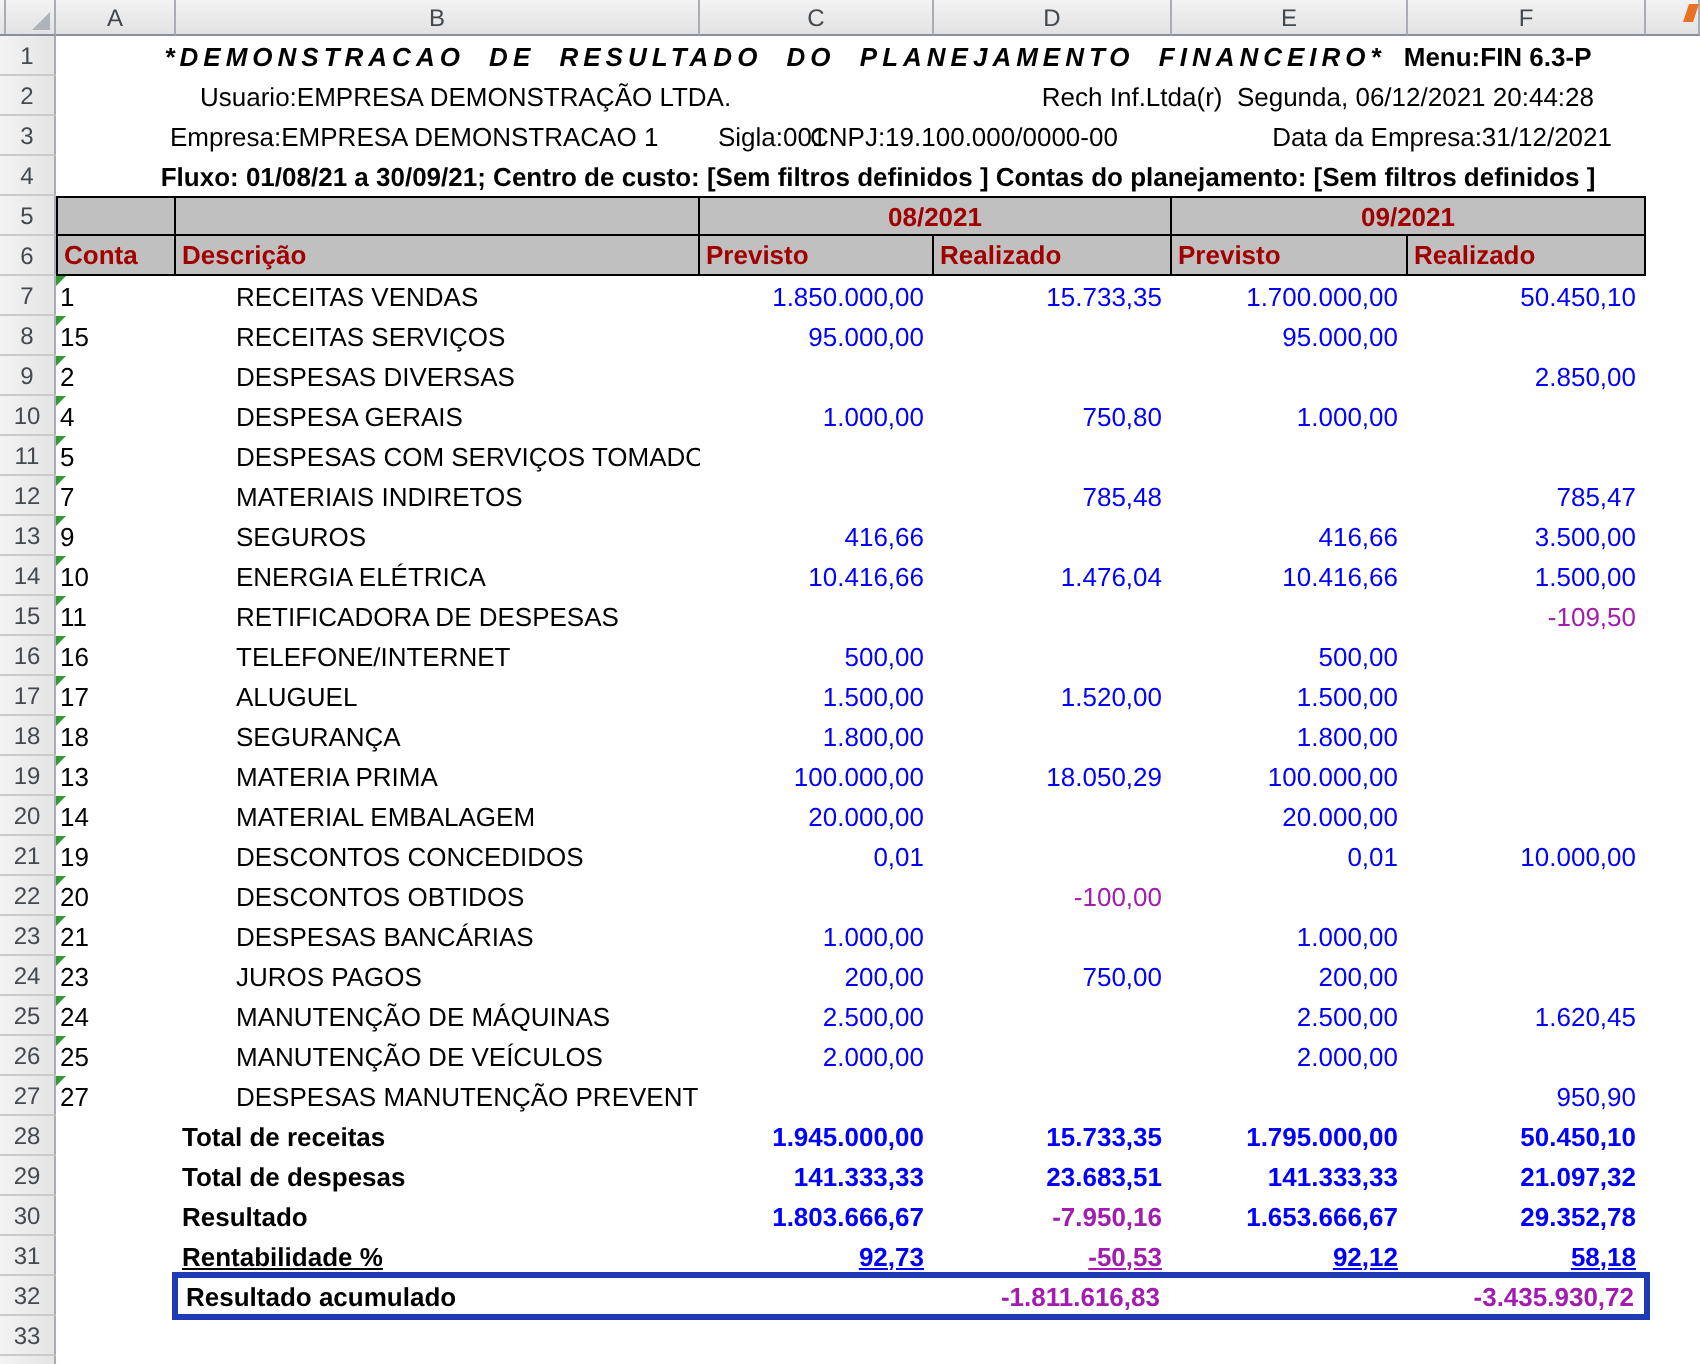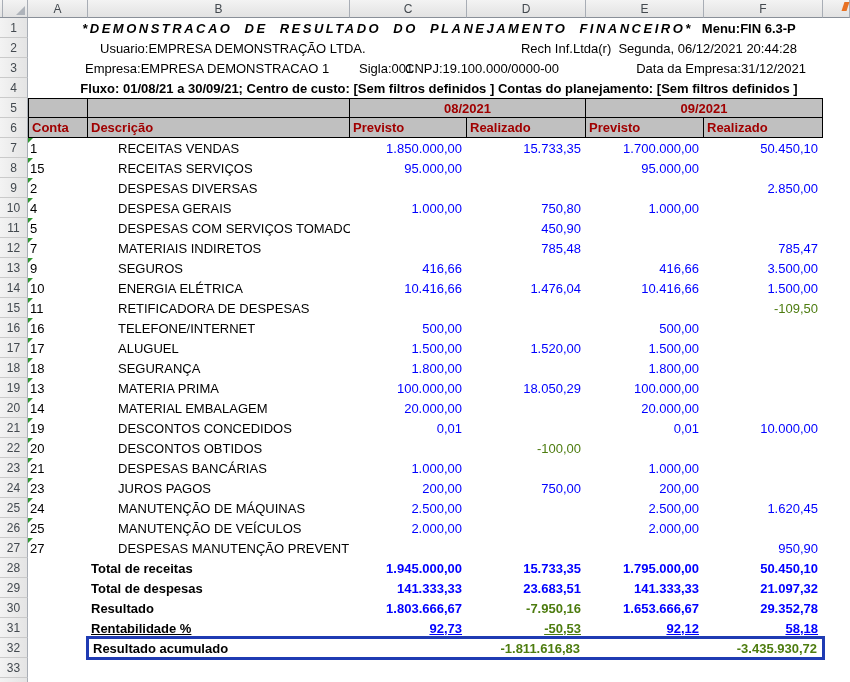--- a/index.html
+++ b/index.html
@@ -49,21 +49,21 @@
   .hc-center { justify-content:center; }
   
   .wA{width:60px;} .wB{width:262px;} .wC{width:117px;} .wD{width:119px;} .wE{width:118px;} .wF{width:119px;}
   .wM1{width:236px;} .wM2{width:237px;}
   
   .cell { height:20px; display:flex; align-items:center; }
   .conta { padding-left:2px; position:relative; }
   .err-tri { position:absolute; left:0; top:0; width:0; height:0; border-top:5px solid #339933; border-right:5px solid transparent; }
   .desc { padding-left:30px; overflow:hidden; }
   .val { justify-content:flex-end; padding-right:5px; color:#0000FF; }
-  .val.neg { color:#4d7c0f; }
+  .val.neg { color:#a21caf; }
   .trow .desc { padding-left:3px; font-weight:bold; }
   .trow .val { font-weight:bold; }
   .u { text-decoration:underline; }
   
   .accu-box {
     position:absolute; left:58px; top:-2px; width:739px; height:24px;
     border:3px solid #1F3BB3; display:flex; align-items:center; background:#fff;
   }
   .accu-box .desc { width:260px; padding-left:4px; font-weight:bold; }
 </style>
@@ -162,21 +162,21 @@
       <div class="hcell wD">Realizado</div>
       <div class="hcell wE">Previsto</div>
       <div class="hcell wF">Realizado</div>
     </div>
 
     <div>
         <div class="srow"><div class="cell conta wA"><div class="err-tri"></div>1</div><div class="cell desc wB">RECEITAS VENDAS</div><div class="cell val wC">1.850.000,00</div><div class="cell val wD">15.733,35</div><div class="cell val wE">1.700.000,00</div><div class="cell val wF">50.450,10</div></div>
         <div class="srow"><div class="cell conta wA"><div class="err-tri"></div>15</div><div class="cell desc wB">RECEITAS SERVIÇOS</div><div class="cell val wC">95.000,00</div><div class="cell val wD"></div><div class="cell val wE">95.000,00</div><div class="cell val wF"></div></div>
         <div class="srow"><div class="cell conta wA"><div class="err-tri"></div>2</div><div class="cell desc wB">DESPESAS DIVERSAS</div><div class="cell val wC"></div><div class="cell val wD"></div><div class="cell val wE"></div><div class="cell val wF">2.850,00</div></div>
         <div class="srow"><div class="cell conta wA"><div class="err-tri"></div>4</div><div class="cell desc wB">DESPESA GERAIS</div><div class="cell val wC">1.000,00</div><div class="cell val wD">750,80</div><div class="cell val wE">1.000,00</div><div class="cell val wF"></div></div>
-        <div class="srow"><div class="cell conta wA"><div class="err-tri"></div>5</div><div class="cell desc wB">DESPESAS COM SERVIÇOS TOMADOS</div><div class="cell val wC"></div><div class="cell val wD">450,90</div><div class="cell val wE"></div><div class="cell val wF"></div></div>
+        <div class="srow"><div class="cell conta wA"><div class="err-tri"></div>5</div><div class="cell desc wB">DESPESAS COM SERVIÇOS TOMADOS</div><div class="cell val wC"></div><div class="cell val wE"></div><div class="cell val wF"></div></div>
         <div class="srow"><div class="cell conta wA"><div class="err-tri"></div>7</div><div class="cell desc wB">MATERIAIS INDIRETOS</div><div class="cell val wC"></div><div class="cell val wD">785,48</div><div class="cell val wE"></div><div class="cell val wF">785,47</div></div>
         <div class="srow"><div class="cell conta wA"><div class="err-tri"></div>9</div><div class="cell desc wB">SEGUROS</div><div class="cell val wC">416,66</div><div class="cell val wD"></div><div class="cell val wE">416,66</div><div class="cell val wF">3.500,00</div></div>
         <div class="srow"><div class="cell conta wA"><div class="err-tri"></div>10</div><div class="cell desc wB">ENERGIA ELÉTRICA</div><div class="cell val wC">10.416,66</div><div class="cell val wD">1.476,04</div><div class="cell val wE">10.416,66</div><div class="cell val wF">1.500,00</div></div>
         <div class="srow"><div class="cell conta wA"><div class="err-tri"></div>11</div><div class="cell desc wB">RETIFICADORA DE DESPESAS</div><div class="cell val wC"></div><div class="cell val wD"></div><div class="cell val wE"></div><div class="cell val wF neg">-109,50</div></div>
         <div class="srow"><div class="cell conta wA"><div class="err-tri"></div>16</div><div class="cell desc wB">TELEFONE/INTERNET</div><div class="cell val wC">500,00</div><div class="cell val wD"></div><div class="cell val wE">500,00</div><div class="cell val wF"></div></div>
         <div class="srow"><div class="cell conta wA"><div class="err-tri"></div>17</div><div class="cell desc wB">ALUGUEL</div><div class="cell val wC">1.500,00</div><div class="cell val wD">1.520,00</div><div class="cell val wE">1.500,00</div><div class="cell val wF"></div></div>
         <div class="srow"><div class="cell conta wA"><div class="err-tri"></div>18</div><div class="cell desc wB">SEGURANÇA</div><div class="cell val wC">1.800,00</div><div class="cell val wD"></div><div class="cell val wE">1.800,00</div><div class="cell val wF"></div></div>
         <div class="srow"><div class="cell conta wA"><div class="err-tri"></div>13</div><div class="cell desc wB">MATERIA PRIMA</div><div class="cell val wC">100.000,00</div><div class="cell val wD">18.050,29</div><div class="cell val wE">100.000,00</div><div class="cell val wF"></div></div>
         <div class="srow"><div class="cell conta wA"><div class="err-tri"></div>14</div><div class="cell desc wB">MATERIAL EMBALAGEM</div><div class="cell val wC">20.000,00</div><div class="cell val wD"></div><div class="cell val wE">20.000,00</div><div class="cell val wF"></div></div>
         <div class="srow"><div class="cell conta wA"><div class="err-tri"></div>19</div><div class="cell desc wB">DESCONTOS CONCEDIDOS</div><div class="cell val wC">0,01</div><div class="cell val wD"></div><div class="cell val wE">0,01</div><div class="cell val wF">10.000,00</div></div>

